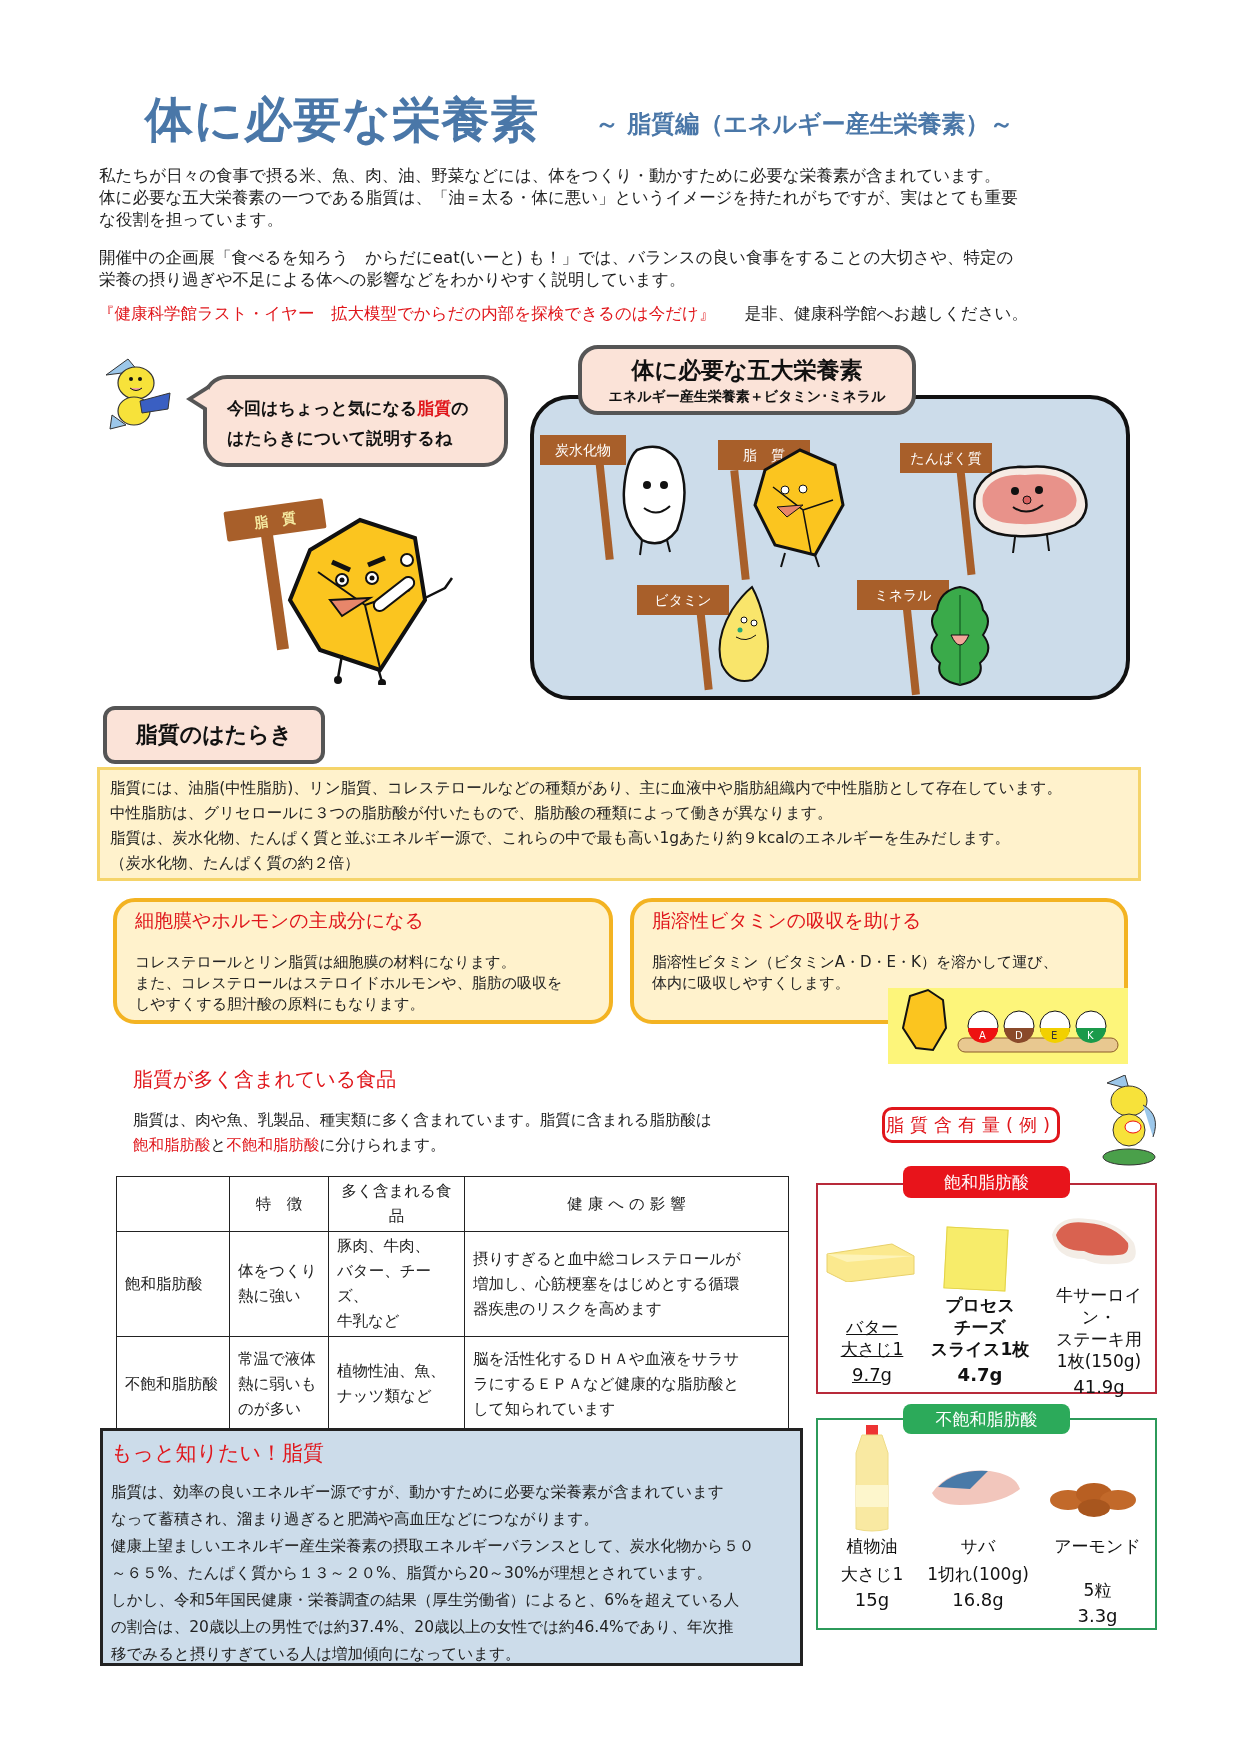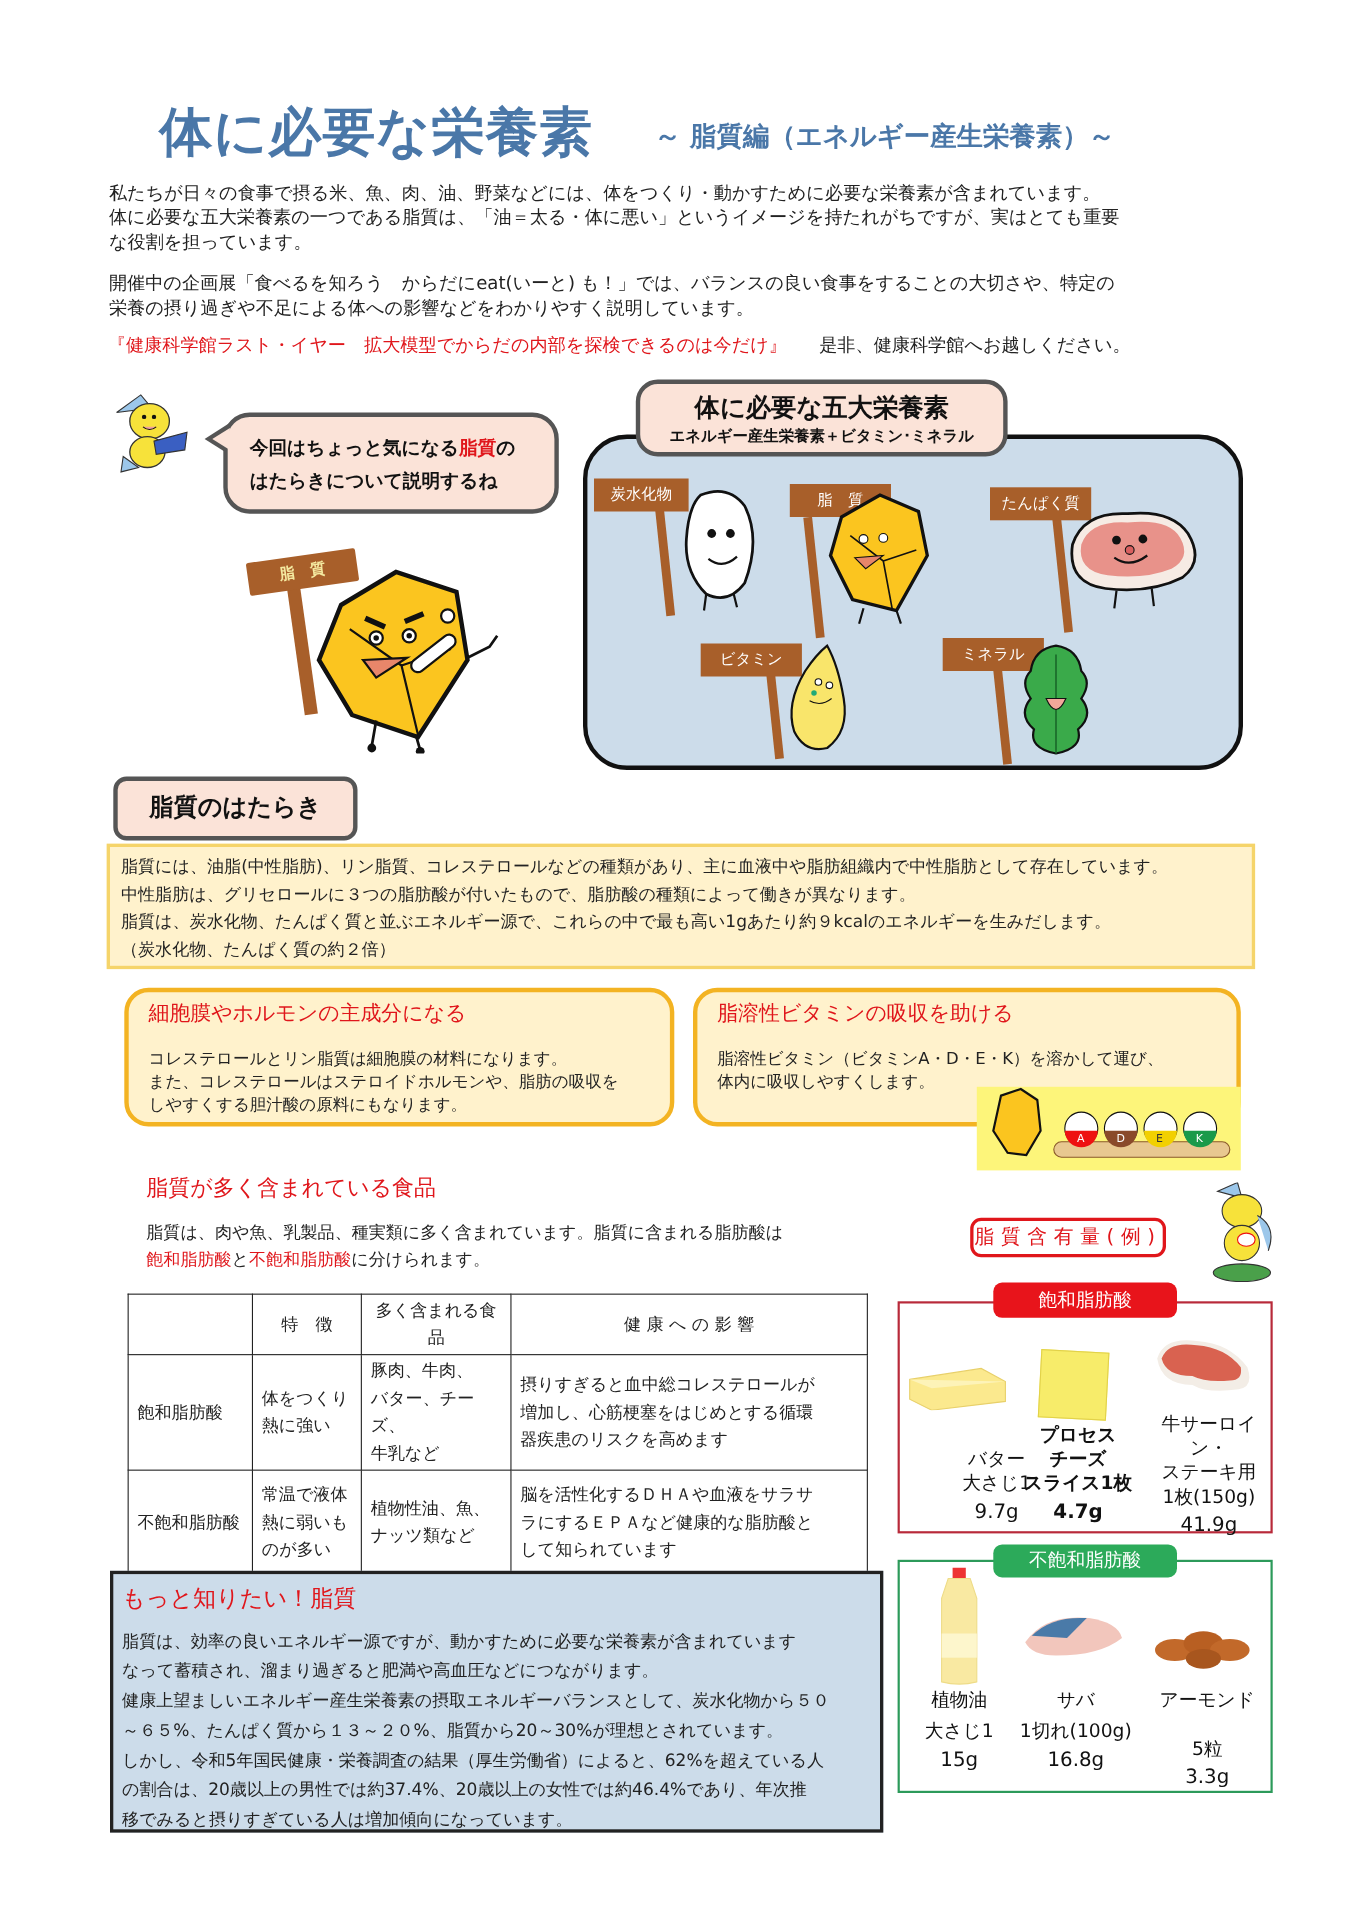--- a/index.html
+++ b/index.html
@@ -281,21 +281,21 @@
 </tbody>
   </table>
 
 <div class="abs more-box">
   <div class="more-title">もっと知りたい！脂質</div>
   <div class="more-body">
     <div>脂質は、効率の良いエネルギー源ですが、動かすために必要な栄養素が含まれています</div>
     <div>なって蓄積され、溜まり過ぎると肥満や高血圧などにつながります。</div>
     <div>健康上望ましいエネルギー産生栄養素の摂取エネルギーバランスとして、炭水化物から５０</div>
     <div>～６５%、たんぱく質から１３～２０%、脂質から20～30%が理想とされています。</div>
-    <div>しかし、令和5年国民健康・栄養調査の結果（厚生労働省）によると、62%を超えている人</div>
+    <div>しかし、令和5年国民健康・栄養調査の結果（厚生労働省）によると、6%を超えている人</div>
     <div>の割合は、20歳以上の男性では約37.4%、20歳以上の女性では約46.4%であり、年次推</div>
     <div>移でみると摂りすぎている人は増加傾向になっています。</div>
   </div>
 </div>
 
 <div class="abs content-badge">脂質含有量(例)</div>
 <div class="abs" style="left:1095px; top:1075px; width:70px; height:95px;">
   <svg width="70" height="95" viewBox="0 0 70 95">
     <path d="M12 8 L30 0 L34 14 Z" fill="#9cc7ea" stroke="#333"></path>
     <ellipse cx="34" cy="26" rx="18" ry="15" fill="#f7e23a" stroke="#333"></ellipse>
@@ -316,21 +316,21 @@
     </svg>
 </div>
 <div class="abs" style="left:945px; top:1228px; width:62px; height:62px; background:#f7ec6a; border:1px solid #e2d24a; transform:rotate(3deg);"></div>
 <div class="abs" style="left:1048px; top:1215px; width:92px; height:58px;">
   <svg width="92" height="58" viewBox="0 0 92 58">
       <path d="M4 20 Q10 0 40 4 Q70 6 86 28 Q92 46 78 48 Q50 52 36 44 Q8 44 4 20 Z" fill="#f3ede6"></path>
       <path d="M8 20 Q14 4 40 8 Q66 10 80 28 Q82 40 70 40 Q48 42 36 36 Q12 36 8 20 Z" fill="#d96250"></path>
     </svg>
 </div>
 
-<div class="abs food-item" style="left:856px; top:1294px; width:100px;">
+<div class="abs food-item" style="left:822px; top:1294px; width:100px;text-decoration:underline;">
   <div style="height:22px;"></div>
   <div>バター</div>
   <div>大さじ1</div>
   <div class="food-val">9.7g</div>
 </div>
 <div class="abs food-item" style="left:920px; top:1294px; width:120px;font-weight:bold;">
   <div>プロセス</div>
   <div>チーズ</div>
   <div>スライス1枚</div>
   <div class="food-val">4.7g</div>

